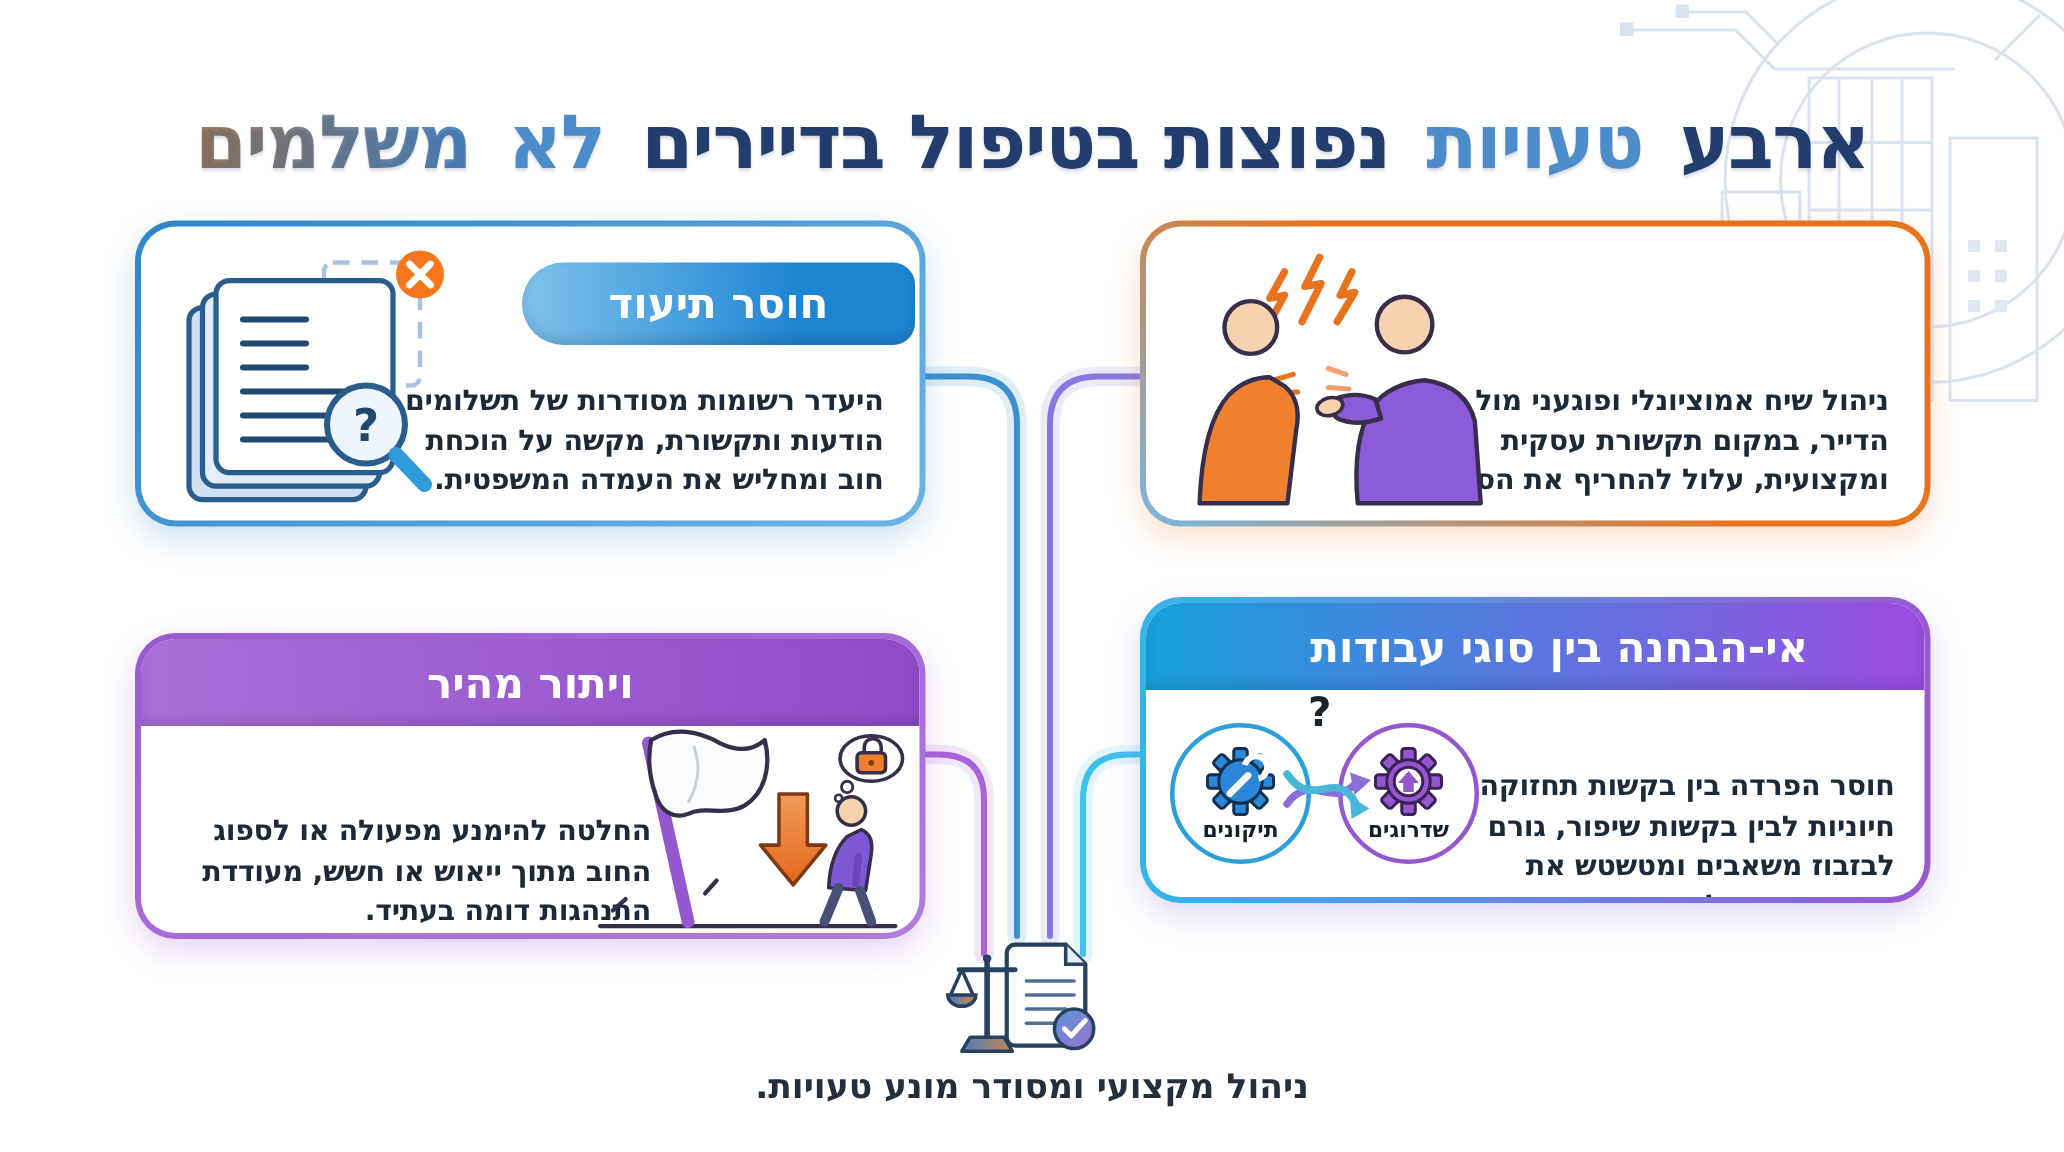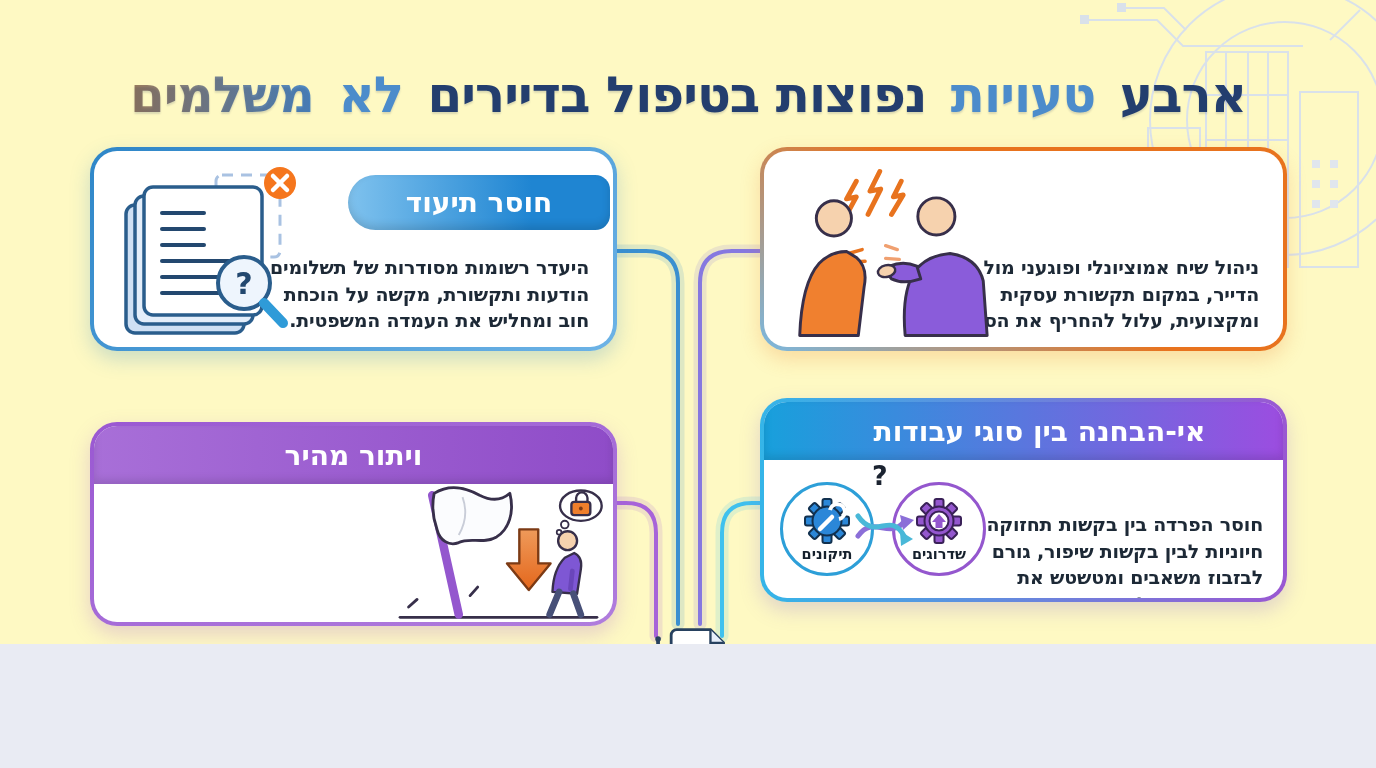--- a/index.html
+++ b/index.html
@@ -1,16 +1,16 @@
 <!DOCTYPE html>
 <html lang="he"><head>
 <meta charset="utf-8">
 <style>
   html,body{margin:0;padding:0;background:#e9ebf3;font-family:"DejaVu Sans","Liberation Sans",sans-serif;}
-  .stage{position:relative;width:1376px;height:644px;overflow:hidden;background:#fef9c3;}
+  .stage{position:relative;width:1376px;height:768px;overflow:hidden;background:#ffffff;}
 
   
   .bg-deco{position:absolute;inset:0;z-index:0;}
 
   
   .title{position:absolute;top:32px;left:0;width:100%;text-align:center;direction:rtl;
          font-size:50px;font-weight:bold;letter-spacing:-1px;z-index:3;
          text-shadow:0 2px 2px rgba(25,45,90,.16);}
   .title span{padding:0 4px;}
   .grad-text{background-clip:text;-webkit-background-clip:text;color:transparent;}
@@ -171,20 +171,21 @@
         <ellipse cx="101" cy="106" rx="9" ry="6" fill="#f6d2ae" stroke="#372f4a" stroke-width="2.5" transform="rotate(-14 101 106)"></ellipse>
       </svg>
     </div>
   </div>
 
   <div class="card bl">
     <div class="card-inner">
       <div class="bar">
         <span>ויתור מהיר</span>
       </div>
+      <p class="body-text">החלטה להימנע מפעולה או לספוג החוב מתוך ייאוש או חשש, מעודדת התנהגות דומה בעתיד.</p>
       <svg class="bl-icon" width="213" height="142" viewBox="0 0 220 150">
         <defs>
           <linearGradient id="arrG" x1="0" y1="0" x2="0" y2="1">
             <stop offset="0" stop-color="#ef9a5a"></stop>
               <stop offset="1" stop-color="#e4671c"></stop>
           </linearGradient>
         </defs>
         <line x1="6" y1="143" x2="214" y2="143" stroke="#372f4a" stroke-width="3" stroke-linecap="round"></line>
         <line x1="40" y1="14" x2="68" y2="140" stroke="#9457ce" stroke-width="9" stroke-linecap="round"></line>
         <path d="M42 12 C58 2 76 6 90 14 C104 21 114 19 122 12 C127 32 121 50 108 58 C94 66 80 58 68 64 C58 68 48 62 45 50 C40 36 40 22 42 12 Z" fill="#fbfcfe" stroke="#372f4a" stroke-width="3" stroke-linejoin="round"></path>
@@ -283,14 +284,15 @@
     <line x1="26" y1="16" x2="26" y2="72" stroke="#27415f" stroke-width="4" stroke-linecap="round"></line>
     <line x1="6" y1="24" x2="46" y2="24" stroke="#27415f" stroke-width="3.5" stroke-linecap="round"></line>
     <circle cx="26" cy="16" r="3" fill="#27415f"></circle>
     <path d="M8 24 L0 42 M8 24 L16 42" stroke="#27415f" stroke-width="2.5" fill="none"></path>
     <path d="M-2 42 a10 8 0 0 0 20 0 z" fill="url(#bgrad)" stroke="#27415f" stroke-width="2.5"></path>
     <path d="M14 72 h24 l6 10 h-36 z" fill="url(#bgrad)" stroke="#27415f" stroke-width="2.5" stroke-linejoin="round"></path>
     <circle cx="88" cy="66" r="14" fill="url(#cgrad)" stroke="#27415f" stroke-width="2.5"></circle>
     <path d="M81 66 l5 5 l10 -11" stroke="#fff" stroke-width="3.5" fill="none" stroke-linecap="round" stroke-linejoin="round"></path>
   </svg>
 
+  <div class="caption">ניהול מקצועי ומסודר מונע טעויות.</div>
 
 </div>
 
 </body></html>

